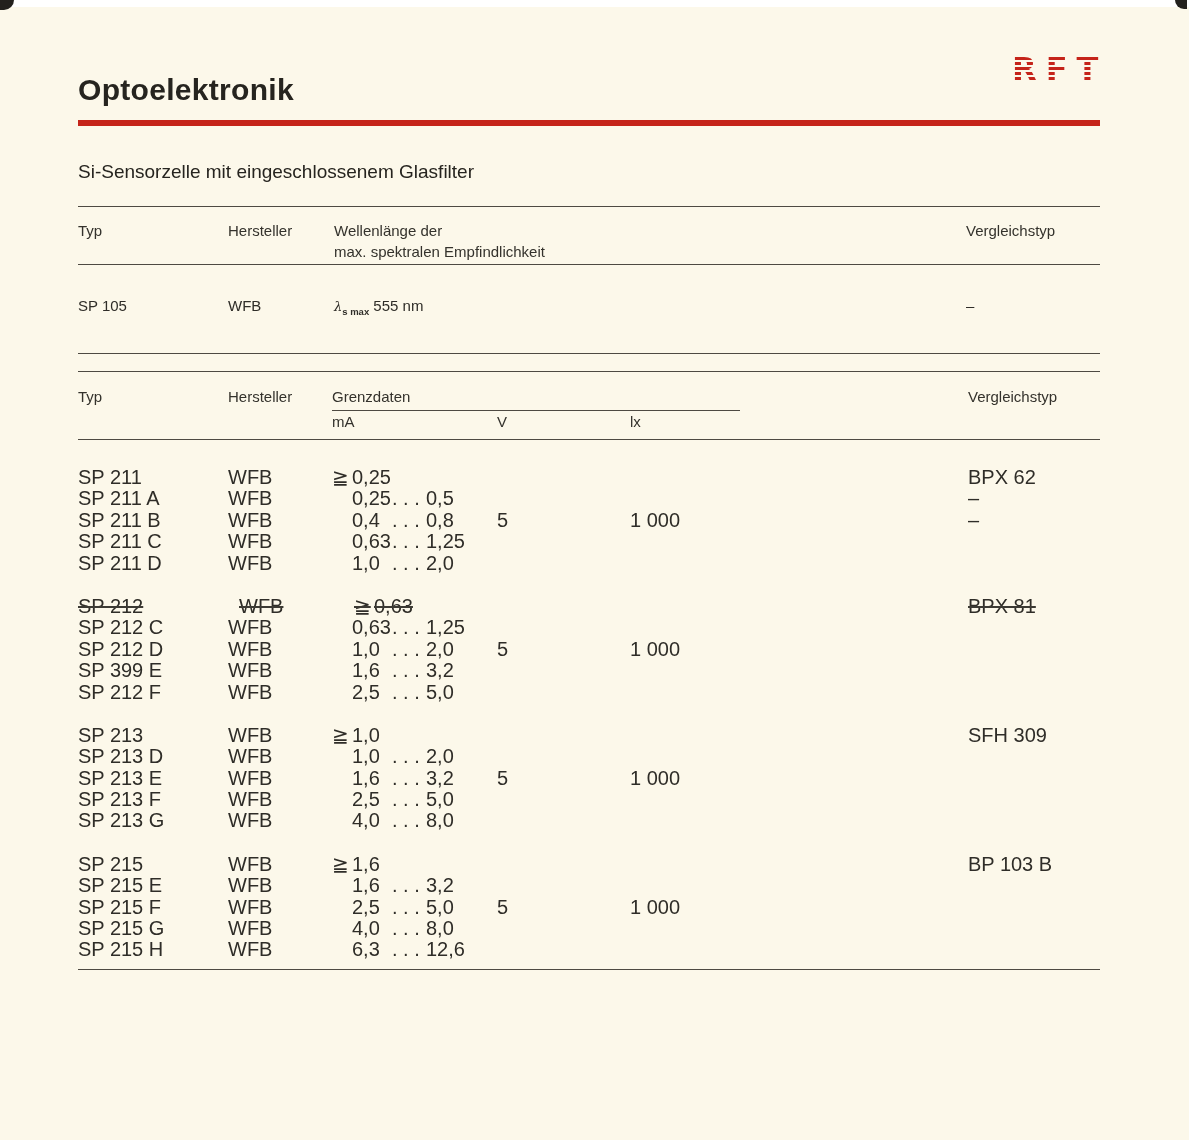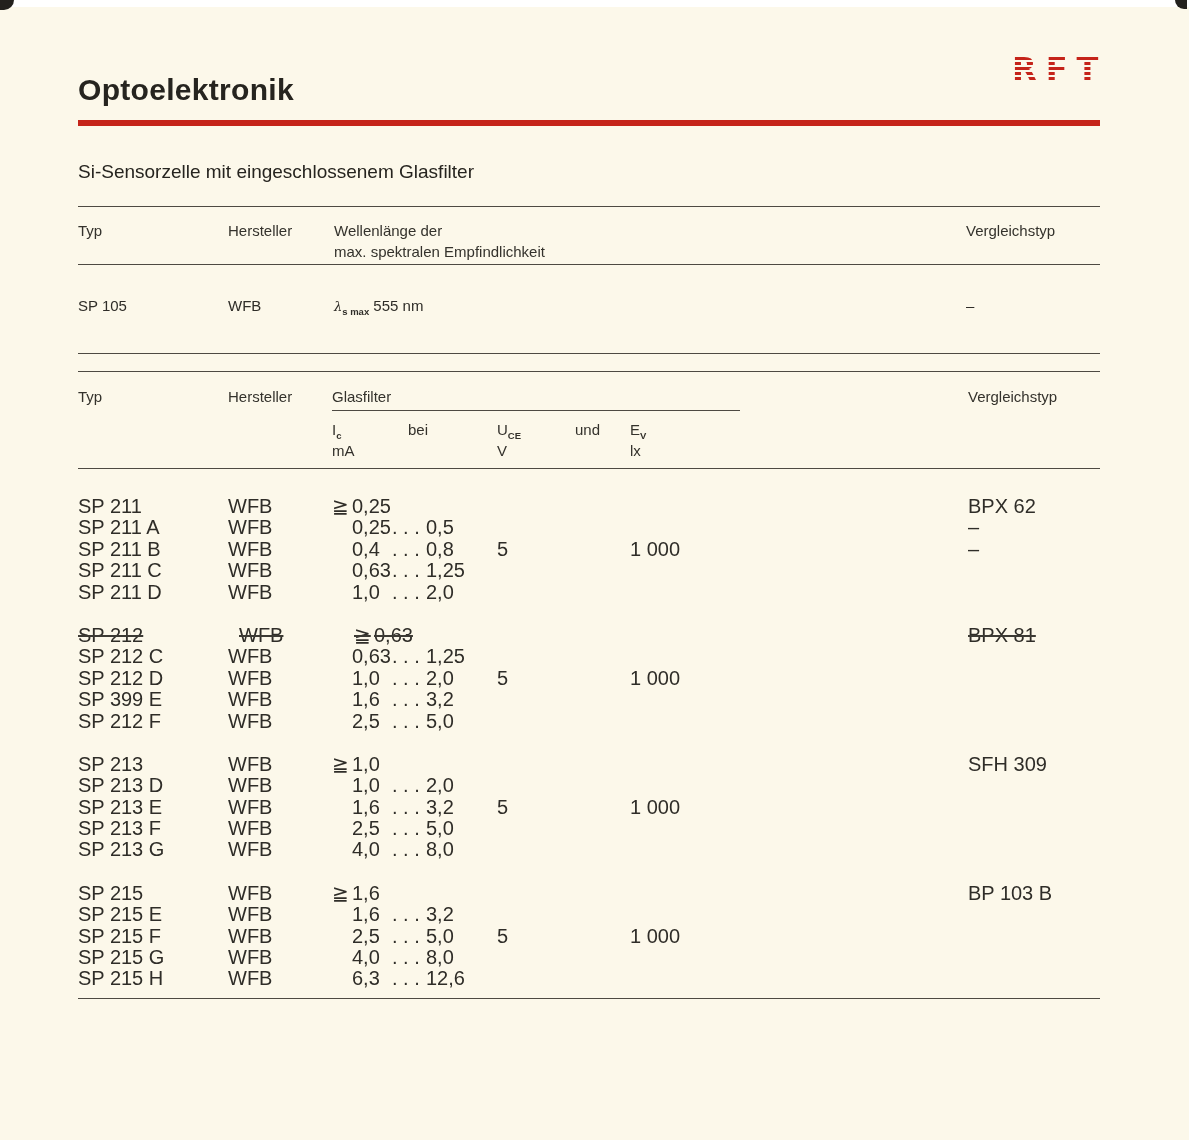--- a/index.html
+++ b/index.html
@@ -109,39 +109,26 @@
     </div>
 
     <div class="rule t1-bottomrule"></div>
 
 
     <div class="rule t2-toprule"></div>
 
     <div class="t2h1">
       <div>Typ</div>
       <div>Hersteller</div>
-      <div>Glasfilter</div>
+      <div>Grenzdaten</div>
       <div>Vergleichstyp</div>
     </div>
 
     <div class="gd-underline"></div>
 
-    <div class="grid8 t2h2">
-      <div></div>
-      <div></div>
-      <div class="ic-head">
-        <span class="ic-l"><span>I</span><sub>c</sub></span>
-        <span>bei</span>
-      </div>
-      <div><span>U</span><sub>CE</sub></div>
-      <div>und</div>
-      <div><span>E</span><sub>V</sub></div>
-      <div></div>
-      <div></div>
-    </div>
 
     <div class="grid8 t2h3">
       <div></div>
       <div></div>
       <div>mA</div>
       <div>V</div>
       <div></div>
       <div>lx</div>
       <div></div>
       <div></div>

